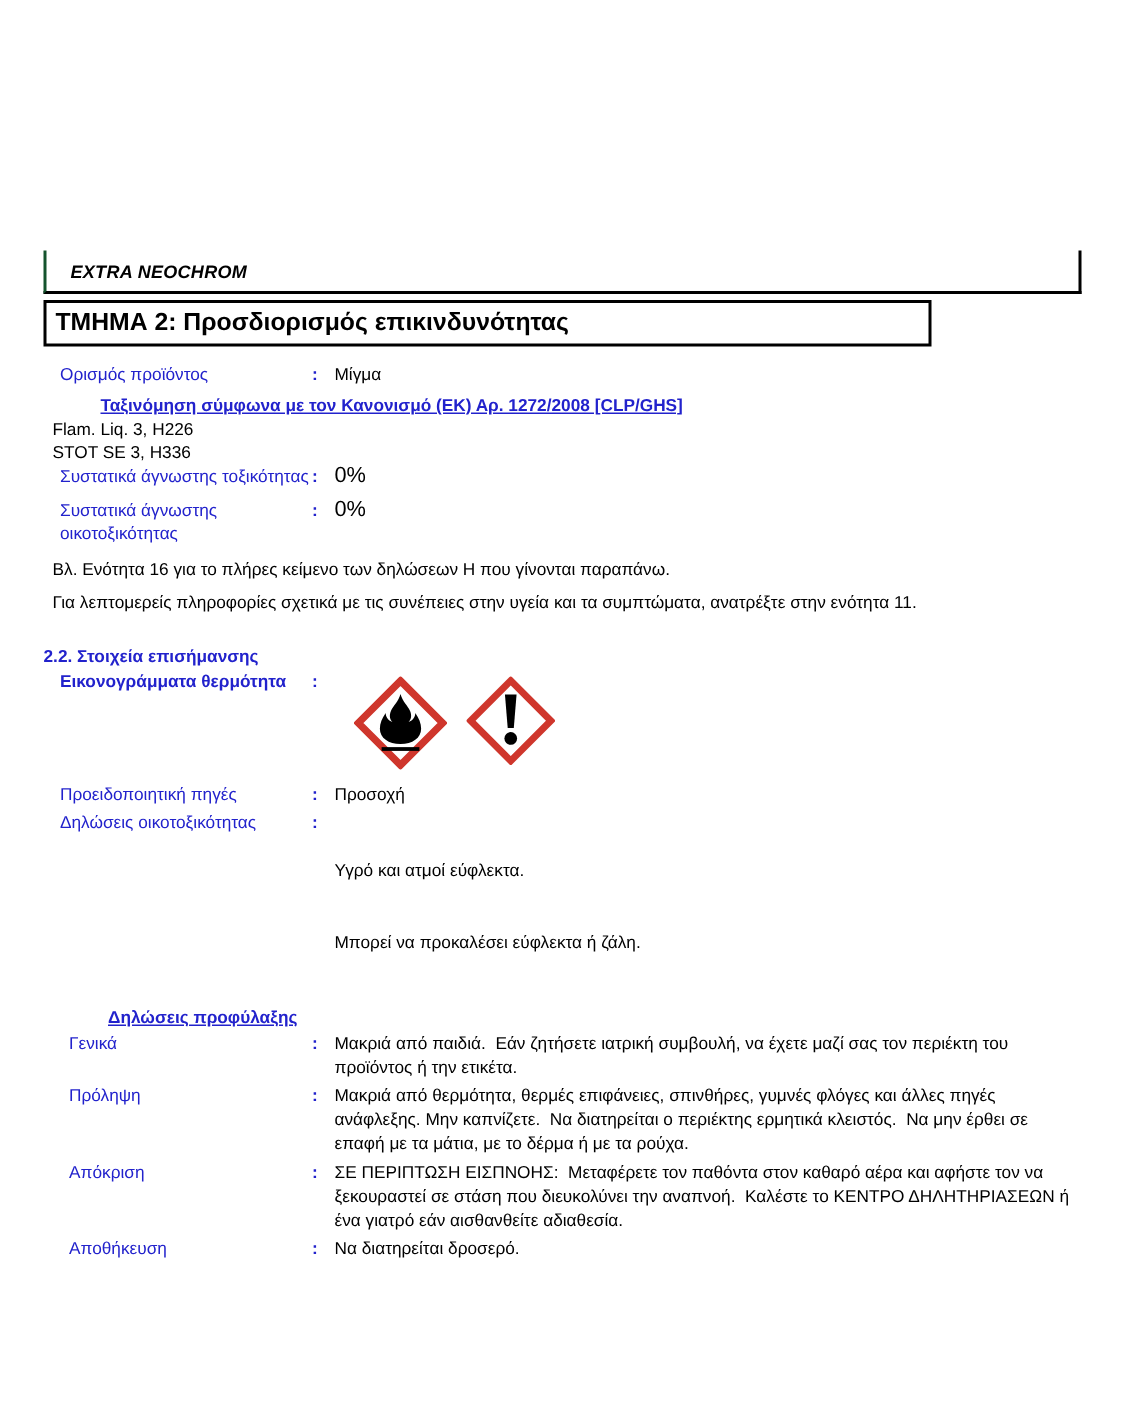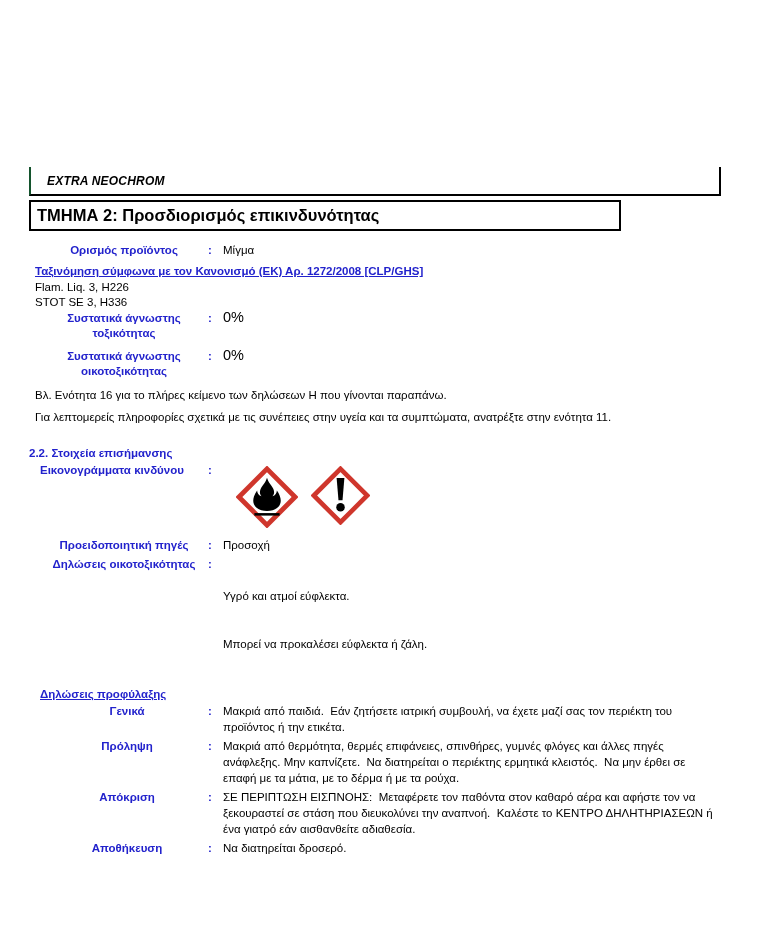--- a/index.html
+++ b/index.html
@@ -25,28 +25,28 @@
 
   
   .title-box {
     position: absolute; left: 29px; top: 200px; width: 592px; height: 31px;
     border: 2px solid #000; background: #fff;
   }
   .title-text { font-weight: bold; font-size: 16.5px; padding: 4px 0 0 6px; }
 
   .content { position: absolute; left: 29px; top: 236px; width: 706px; font-size: 11.5px; }
   .blue-heading { color: #2222CC; font-weight: bold; font-size: 11.5px; }
-  .underlined { text-decoration: underline; }
+  .underlined { text-decoration: underline; margin-left: 32px; }
 
   .indent-sm { padding-left: 6px; }
   .plain-line { padding-left: 6px; line-height: 14.5px; }
   .note { padding-left: 6px; line-height: 15px; }
 
   .row { display: flex; align-items: baseline; padding-left: 11px; line-height: 15px; }
-  .row .label { flex: none; width: 168px; color: #2222CC; font-weight: bold; line-height: 15px; text-align: center; }
+  .row .label { flex: none; width: 168px; color: #2222CC; font-weight: normal; line-height: 15px; }
   .row .colon { flex: none; width: 15px; color: #2222CC; font-weight: bold; }
   .row .value { width: 494px; line-height: 16px; white-space: pre-wrap; }
   .row .value-big { font-size: 14.5px; line-height: 16px; }
 
   .row.sub { padding-left: 17px; }
   .row.sub .label { width: 162px; }
 
   .picto-row { display: flex; align-items: flex-start; padding-left: 11px; }
   .picto-row .label { flex: none; width: 168px; color: #2222CC; font-weight: bold; line-height: 15px; }
   .picto-row .colon { flex: none; width: 15px; color: #2222CC; font-weight: bold; line-height: 15px; }
@@ -93,21 +93,21 @@
       <span class="colon">:</span>
       <span class="value value-big">0%</span>
     </div>
 
     <div class="note mt9">Βλ. Ενότητα 16 για το πλήρες κείμενο των δηλώσεων H που γίνονται παραπάνω.</div>
     <div class="note mt7">Για λεπτομερείς πληροφορίες σχετικά με τις συνέπειες στην υγεία και τα συμπτώματα, ανατρέξτε στην ενότητα 11.</div>
 
     <div class="blue-heading mt22">2.2. Στοιχεία επισήμανσης</div>
 
     <div class="picto-row mt4">
-      <span class="label">Εικονογράμματα κινδύνου</span>
+      <span class="label">Εικονογράμματα θερμότητα</span>
       <span class="colon">:</span>
       <span class="picto-strip">
 
         <svg class="picto" width="62" height="62" viewBox="0 0 64 64" aria-hidden="true">
           <polygon points="32,3 61,32 32,61 3,32" fill="#ffffff" stroke="#CF362C" stroke-width="5" stroke-linejoin="miter"></polygon>
           <path fill="#000000" d="M32 12 C33.5 17.5 37 20 38.6 23.7 C40 27 39.2 29.6 37.6 31.3 C40.6 30.3 42.2 27.7 42.2 25.2 C44.7 28.8 46.2 32.4 46.2 35.9 C46.2 42.3 40.2 46.4 32 46.4 C23.8 46.4 17.8 42.3 17.8 35.9 C17.8 32.4 19.3 28.8 21.8 25.2 C21.8 27.7 23.4 30.3 26.4 31.3 C24.8 29.6 24 27 25.4 23.7 C27 20 30.5 17.5 32 12 Z"></path>
           <rect x="19" y="48.6" width="26" height="2.6" fill="#000000"></rect>
         </svg>
 
         <svg class="picto" width="59" height="59" viewBox="0 0 64 64" aria-hidden="true">

